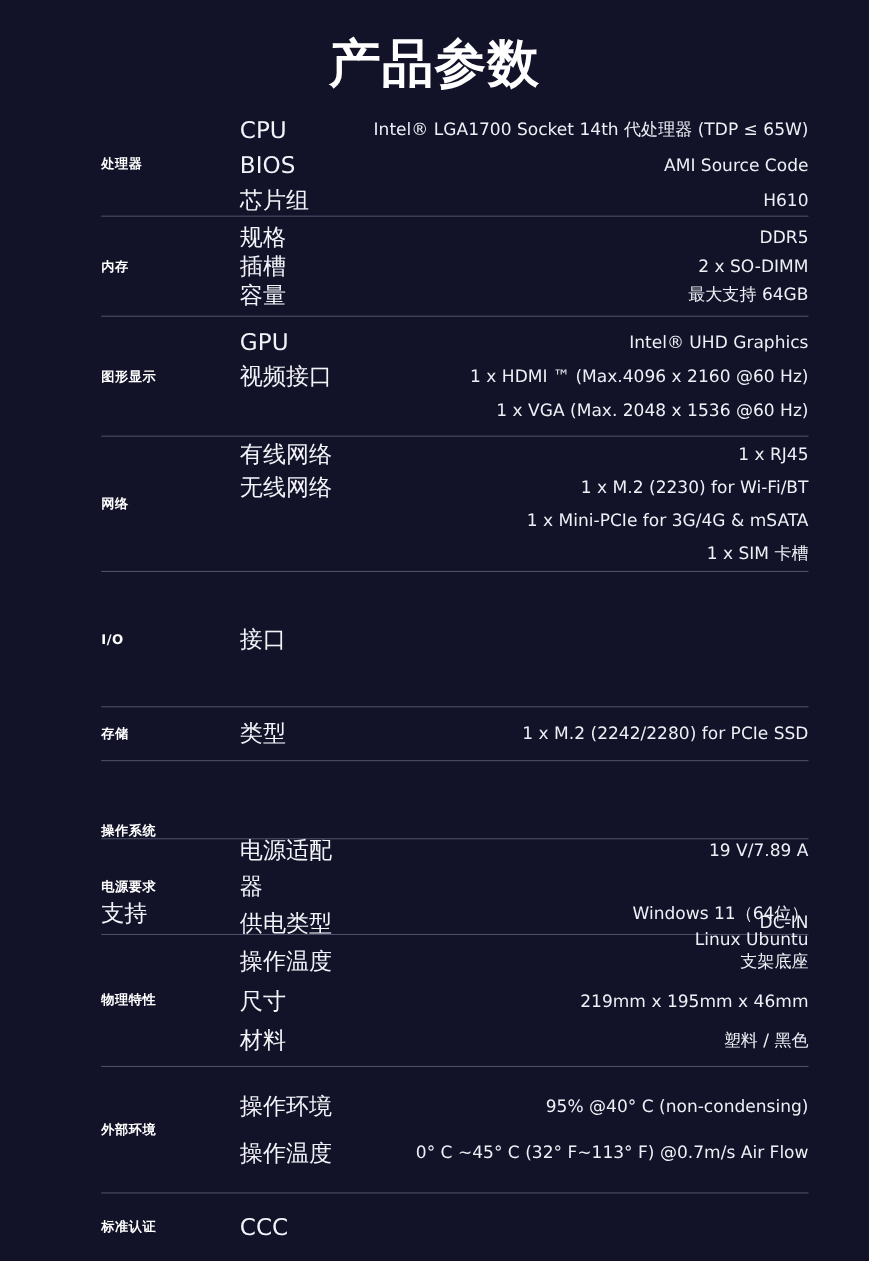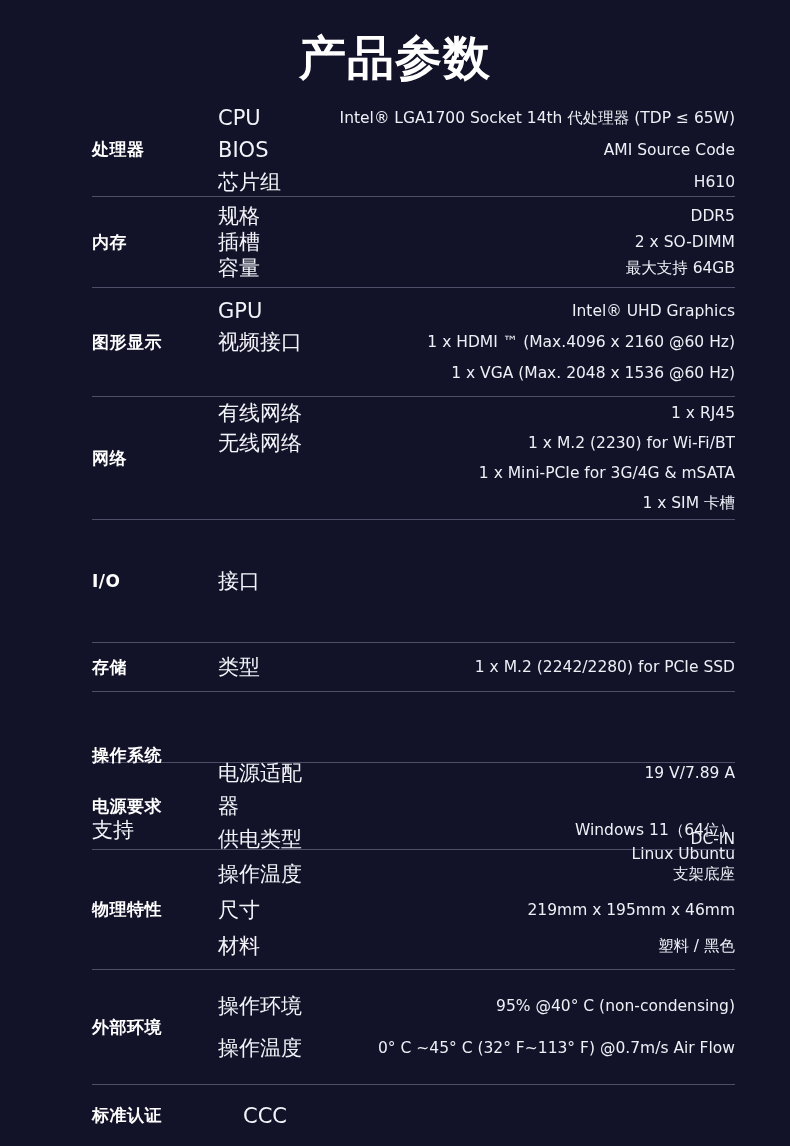--- a/index.html
+++ b/index.html
@@ -18,25 +18,25 @@
     padding-bottom:13px;
   }
   .page-title {
     font-size:47px; font-weight:700; letter-spacing:1px; color:#ffffff;
   }
   .spec-table { margin:0 55px 0 92px; }
   .section {
     display:flex;
     border-bottom:1.5px solid #4d4e68;
   }
-  .section.last { border-bottom:none;gap:25px; }
+  .section.last { border-bottom:none; }
   .category {
     flex:0 0 126px; width:126px;
     display:flex; align-items:center;
-    font-size:17px; font-weight:700; color:#ffffff;
+    font-size:12px; font-weight:700; color:#ffffff;
     letter-spacing:0.5px;
   }
   .rows {
     flex:1; display:flex; flex-direction:column; justify-content:center;
   }
   .row { display:flex; align-items:flex-start; }
   .row.key-center { align-items:center; }
   .key {
     flex:0 0 104px; width:104px;
     font-size:21px; font-weight:400; color:#f3f4f9;

